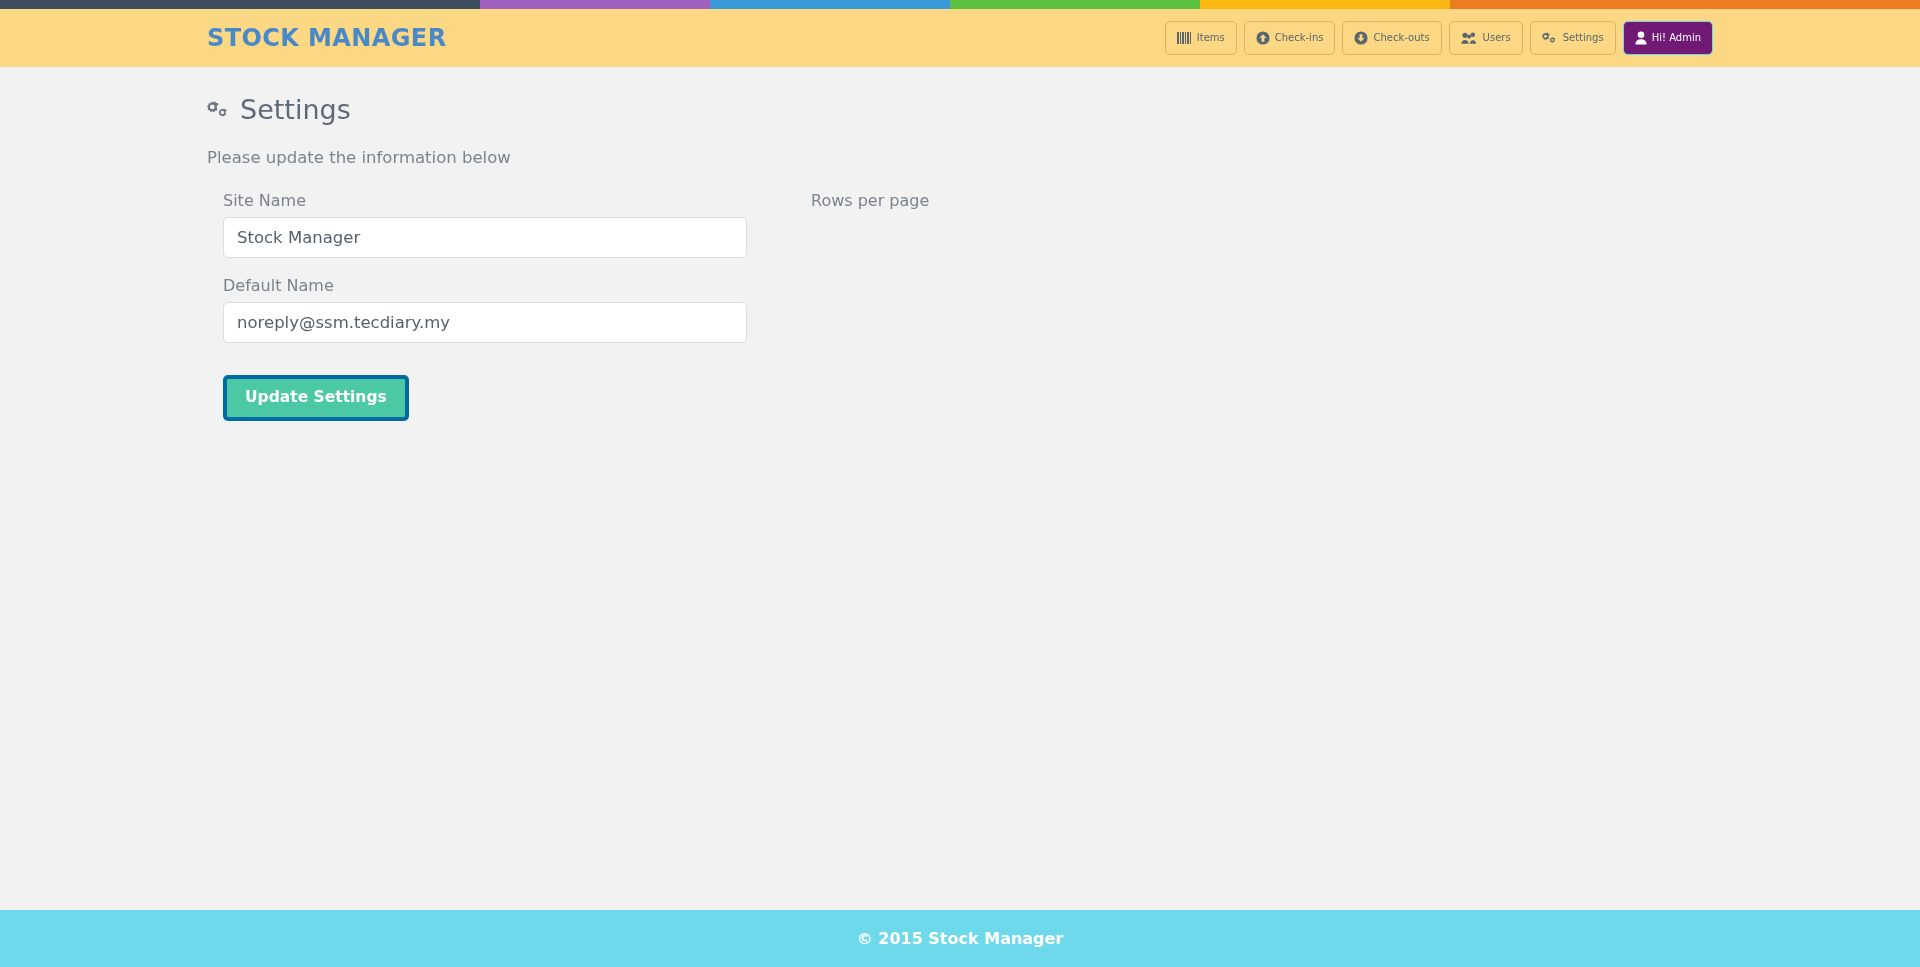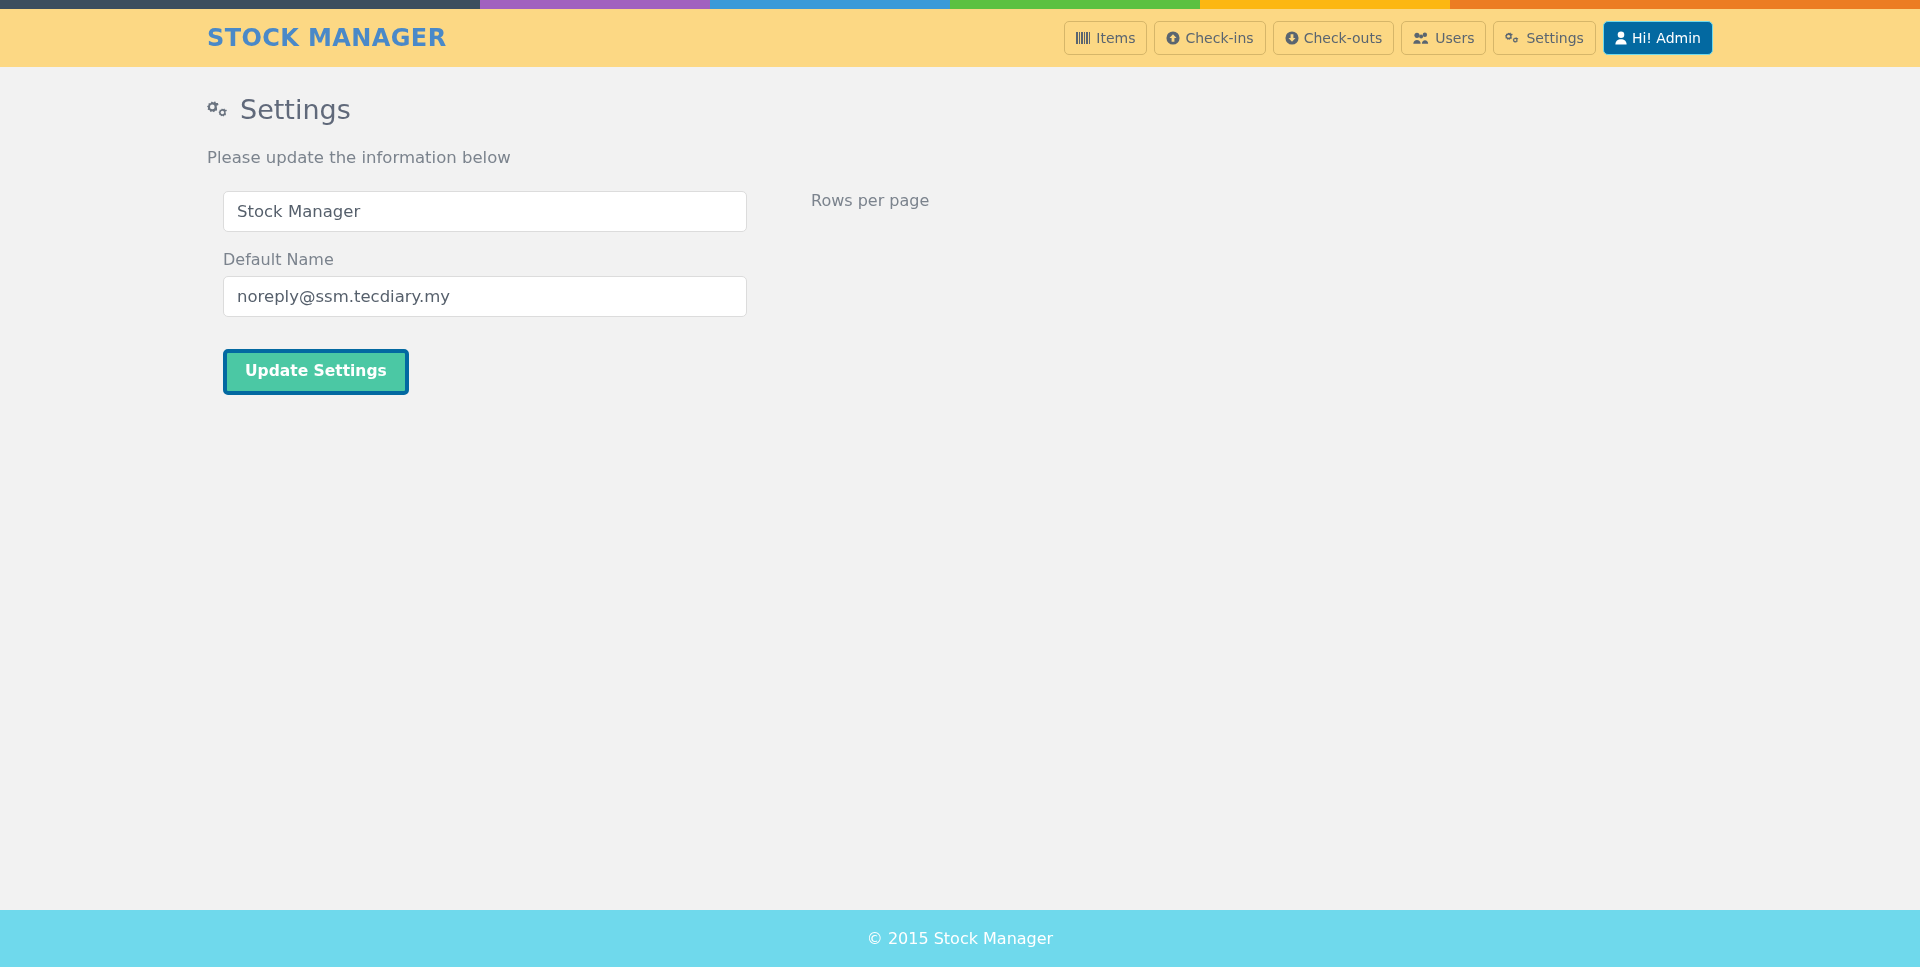--- a/index.html
+++ b/index.html
@@ -58,31 +58,31 @@
     padding-right: 8px;
   }
   .nav-btn {
     display: inline-flex;
     align-items: center;
     gap: 5px;
     border: 1px solid #d6b669;
     border-radius: 5px;
     background: transparent;
     color: #5a6570;
-    font-size: 14px;
+    font-size: 10px;
     line-height: 1;
     padding: 8px 11px 9px 11px;
     text-decoration: none;
     white-space: nowrap;
     font-family: "DejaVu Sans", "Liberation Sans", sans-serif;
     cursor: pointer;
     height: 34px;
   }
   .nav-btn.user-btn {
-    background: #0369a1;
+    background: #701a75;
     border-color: #6fd9ec;
     color: #ffffff;
   }
   .nav-ico { display: inline-flex; align-items: center; }
   .nav-ico svg { display: block; }
 
   
   #content {
     width: 1522px;
     margin: 0 auto;
@@ -155,20 +155,21 @@
   #footer {
     position: absolute;
     left: 0;
     bottom: 0;
     width: 100%;
     background: #6fd9ec;
     color: #ffffff;
     text-align: center;
     font-size: 16px;
     padding: 19px 8px;
+    font-weight: bold;
   }
 </style>
 </head>
 <body>
 
 <div id="color-stripe">
   <span style="background: rgb(60, 78, 94); width: 25%;"></span>
   <span style="background: rgb(161, 97, 191); width: 12%;"></span>
   <span style="background: rgb(58, 154, 217); width: 12.5%;"></span>
   <span style="background: rgb(92, 193, 65); width: 13%;"></span>
@@ -273,20 +274,21 @@
       </span>
       <span class="title-text">Settings</span>
     </h1>
     <p id="page-subtitle">Please update the information below</p>
   </div>
 
   <form id="settings-form">
 
     <div class="form-col left">
       <div class="form-group">
+        <label class="form-label">Site Name</label>
         <input class="form-input" type="text" value="Stock Manager" style="">
       </div>
       <div class="form-group">
         <label class="form-label">Default Name</label>
         <input class="form-input" type="text" value="noreply@ssm.tecdiary.my" style="">
       </div>
     </div>
 
     <div class="form-col right">
       <div class="form-group">

